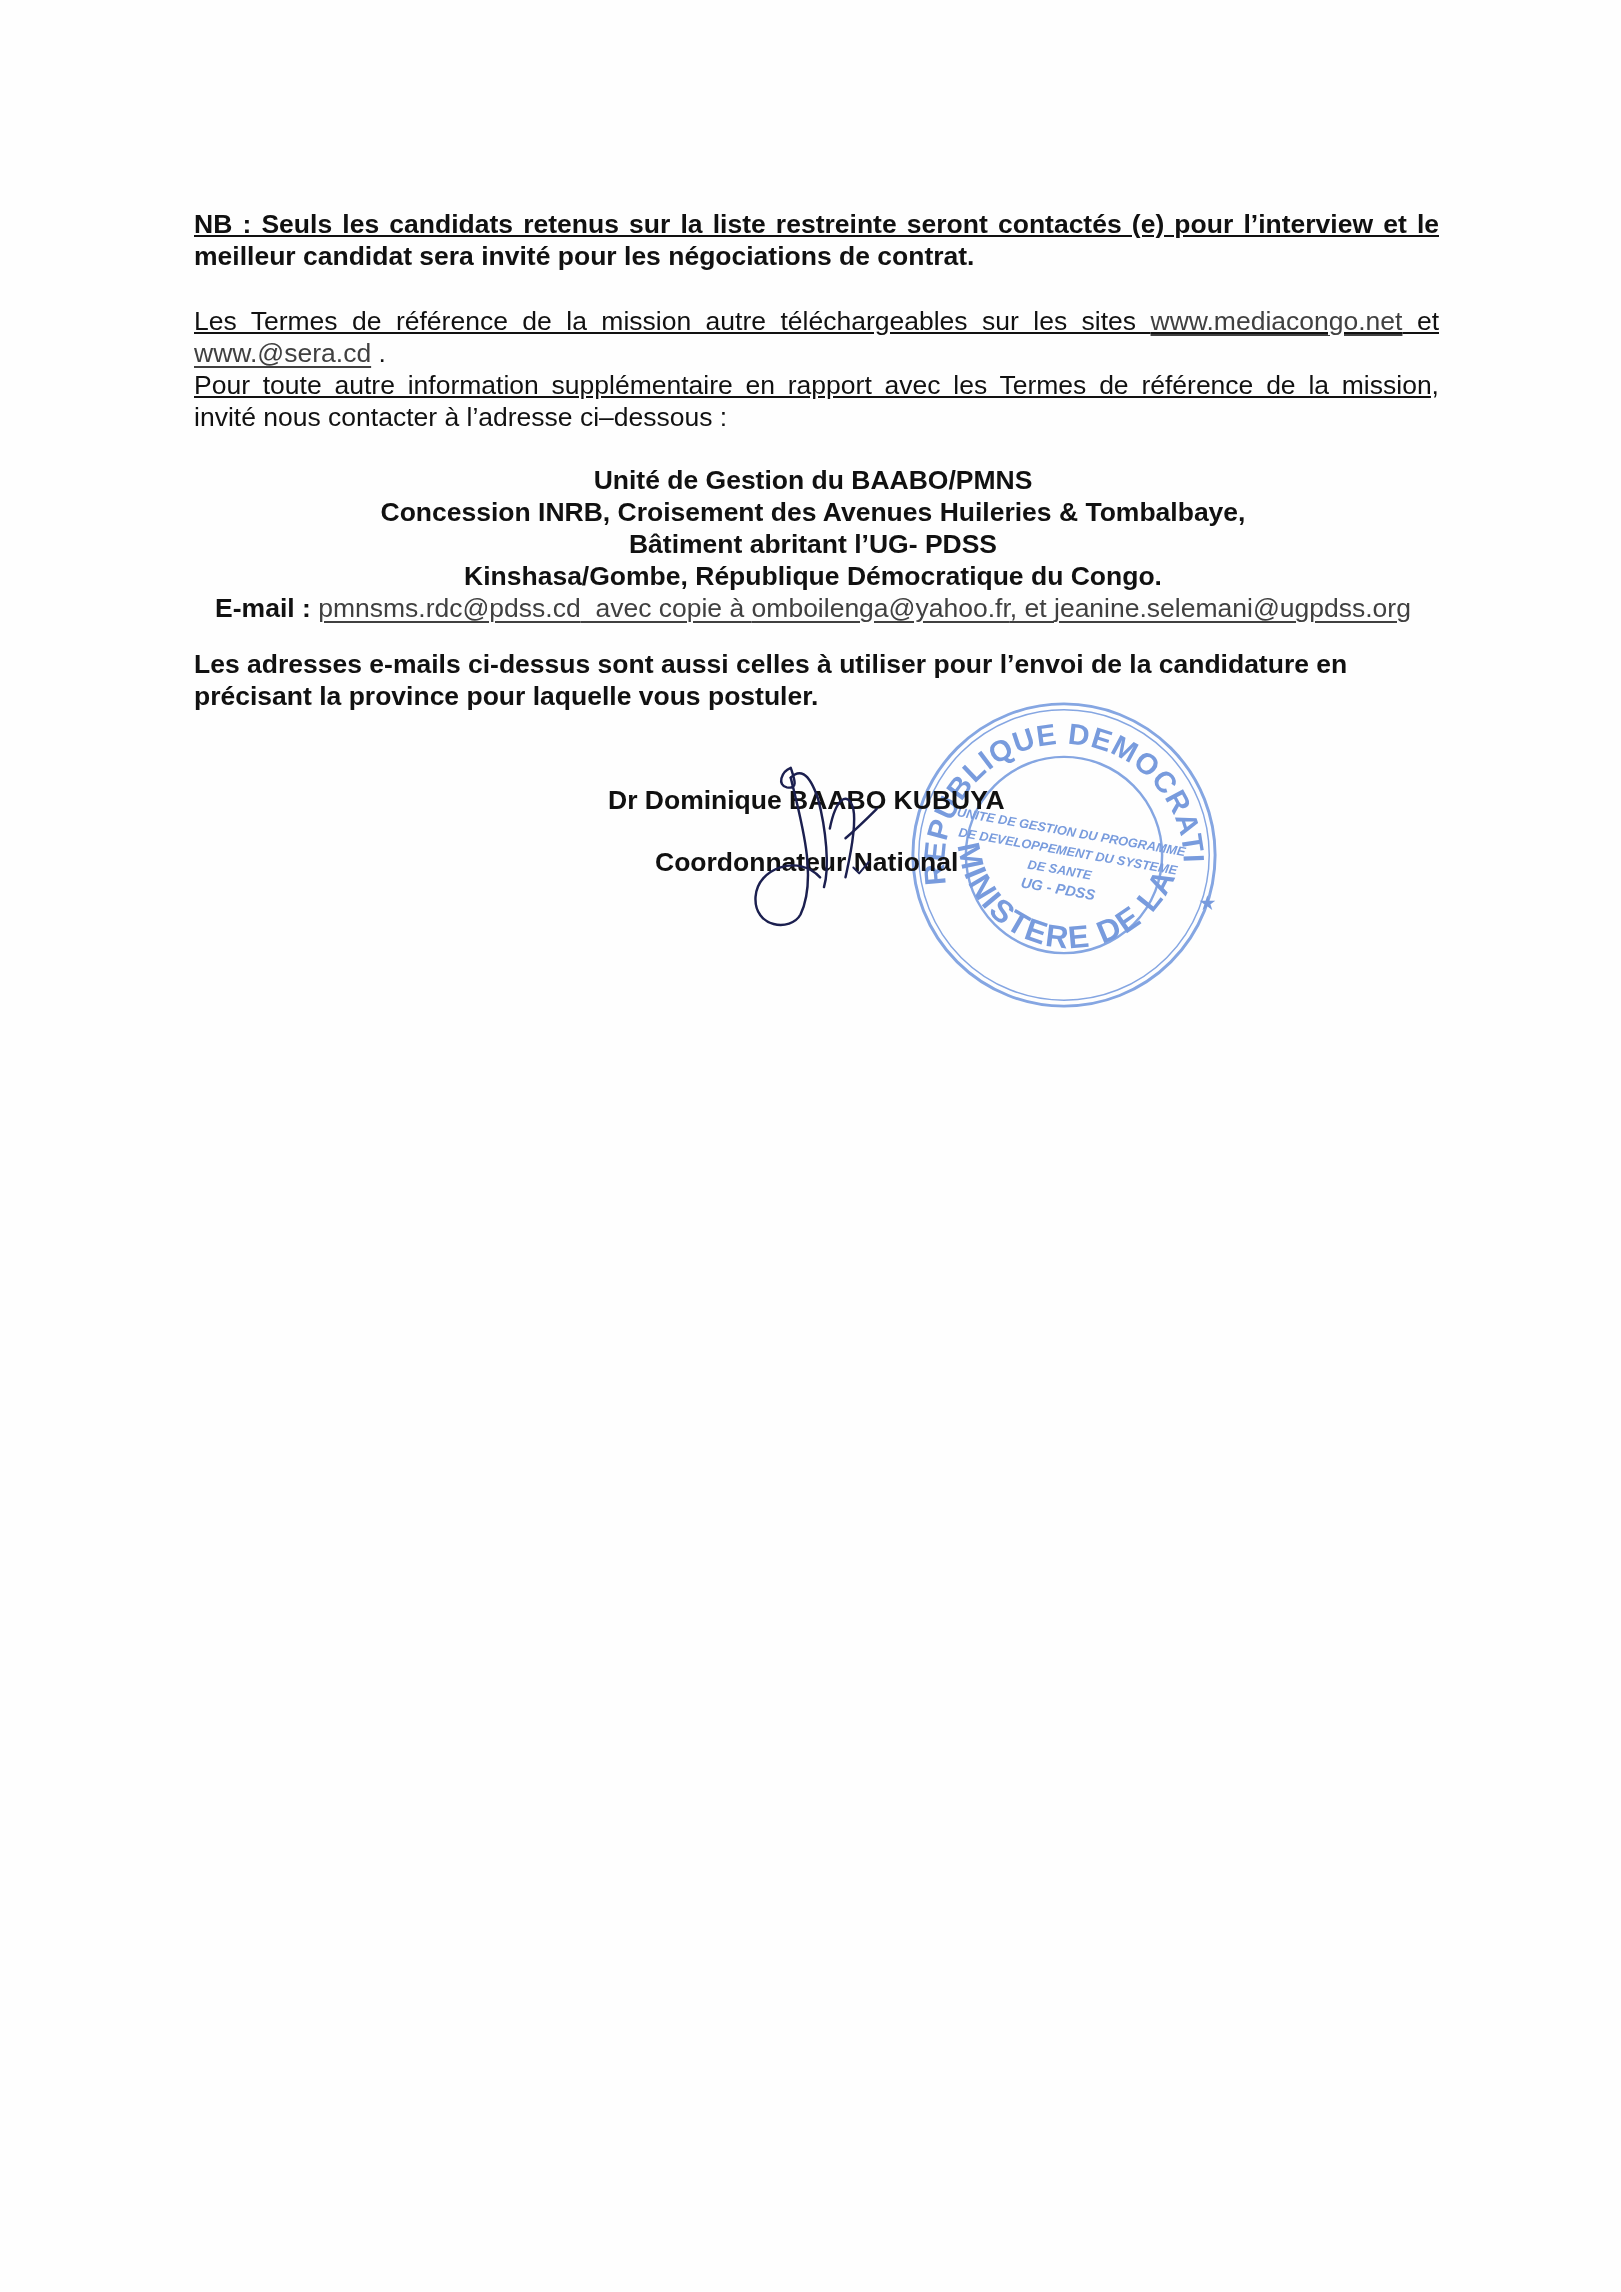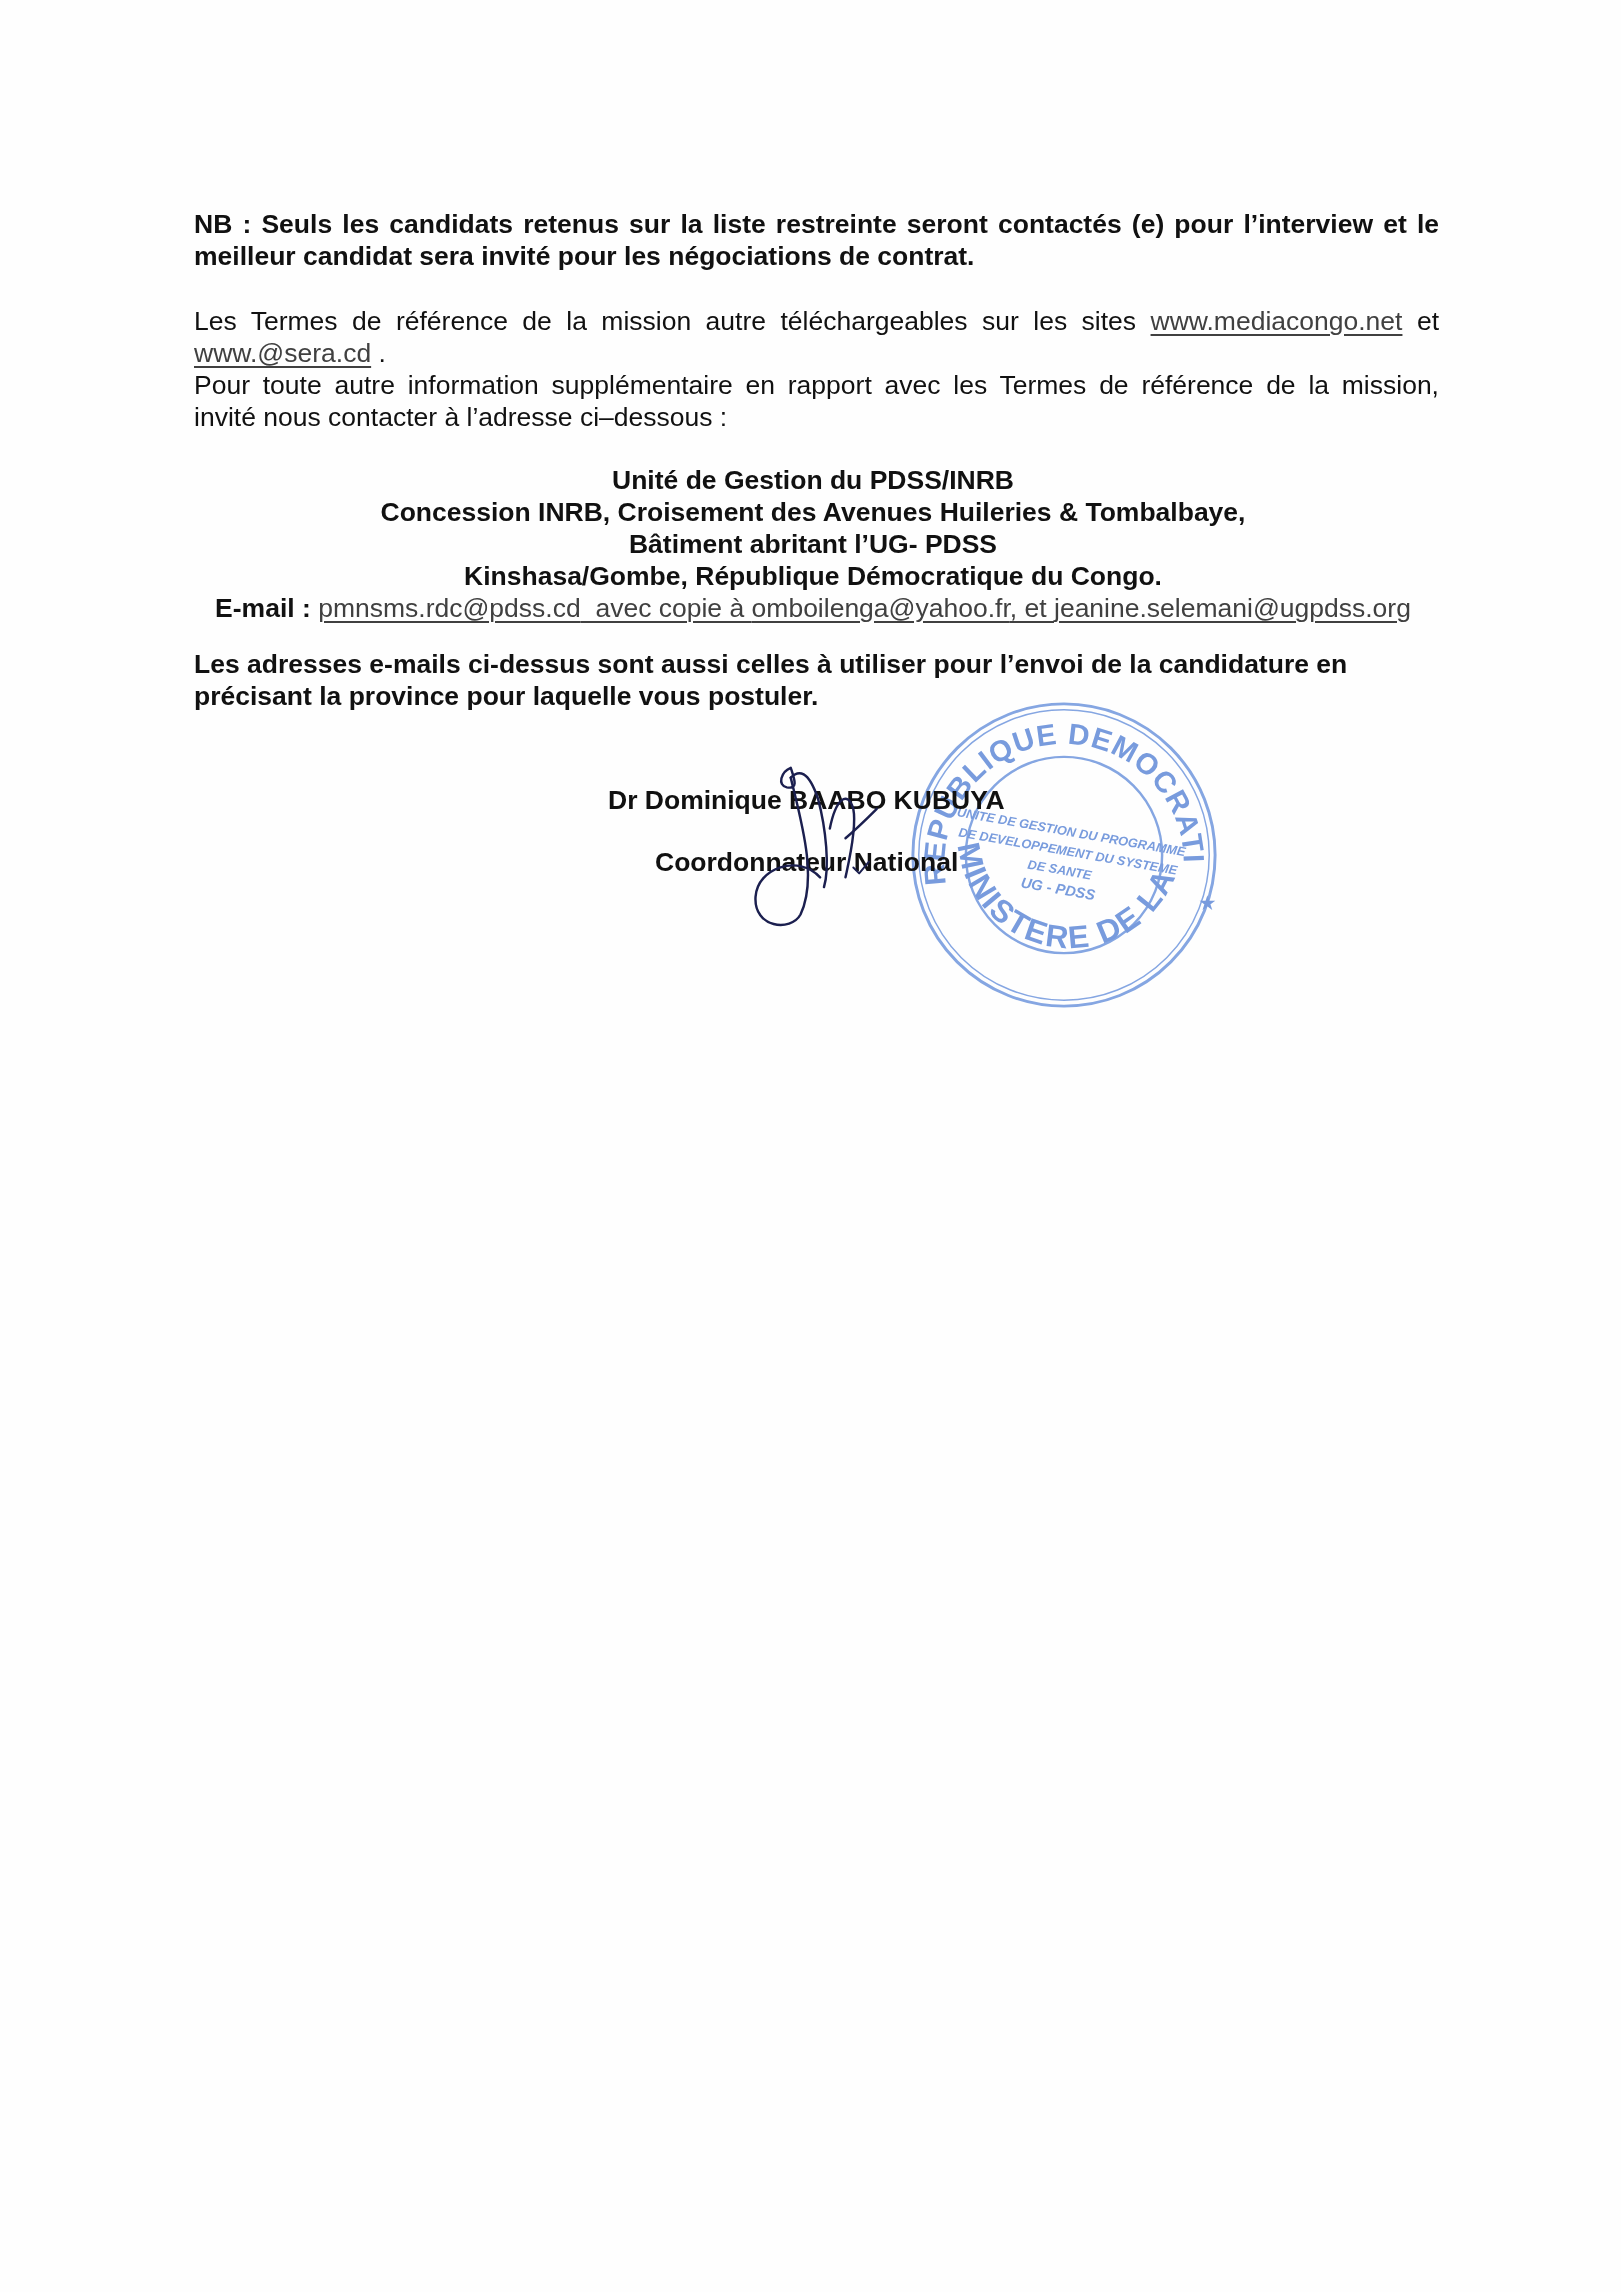--- a/index.html
+++ b/index.html
@@ -9,21 +9,21 @@
       background: #fefefe;
       font-family: "Liberation Sans", sans-serif;
       color: #111111;
     }
     .para {
       position: absolute; left: 194px; width: 1245px;
       font-size: 26.5px; line-height: 32px;
     }
     .bold { font-weight: bold; }
     .line { display: block; white-space: nowrap; }
-    .justline { display: block; text-align: justify; text-align-last: justify; }
+    .justline { display: block; text-align: justify; text-align-last: justify; text-decoration: underline; }
     a.link { color: #404040; text-decoration: underline; text-decoration-thickness: 2px; text-underline-offset: 3.9px; }
     .centered {
       position: absolute; left: 176px; width: 1274px; text-align: center;
       font-size: 26.5px; line-height: 32px; font-weight: bold;
     }
     .email-line { font-weight: bold; }
     .email-line .plain { font-weight: normal; }
     .sig-name {
       position: absolute; left: 608px; top: 785px;
       font-size: 26.5px; font-weight: bold; white-space: nowrap;
@@ -46,21 +46,21 @@
   </div>
 
   <div class="para" style="top:305px;">
     <span class="justline"><span>Les Termes de référence de la mission autre téléchargeables sur les sites </span><a class="link">www.mediacongo.net</a><span> et</span></span>
     <span class="line"><a class="link">www.@sera.cd</a><span> .</span></span>
     <span class="justline">Pour toute autre information supplémentaire en rapport avec les Termes de référence de la mission,</span>
     <span class="line">invité nous contacter à l’adresse ci–dessous :</span>
   </div>
 
   <div class="centered" style="top:464px;">
-    <div>Unité de Gestion du PDSS/INRB</div>
+    <div>Unité de Gestion du BAABO/PMNS</div>
     <div>Concession INRB, Croisement des Avenues Huileries &amp; Tombalbaye,</div>
     <div>Bâtiment abritant l’UG- PDSS</div>
     <div>Kinshasa/Gombe, République Démocratique du Congo.</div>
     <div class="email-line"><span>E-mail : </span><a class="link plain" style="font-weight:normal">pmnsms.rdc@pdss.cd</a><a class="link plain" style="font-weight:normal; white-space:pre">  avec copie à </a><a class="link plain" style="font-weight:normal">omboilenga@yahoo.fr</a><a class="link plain" style="font-weight:normal; white-space:pre">, et </a><a class="link plain" style="font-weight:normal">jeanine.selemani@ugpdss.org</a></div>
   </div>
 
   <div class="para bold" style="top:648px;">
     <span class="line">Les adresses e-mails ci-dessus sont aussi celles à utiliser pour l’envoi de la candidature en</span>
     <span class="line">précisant la province pour laquelle vous postuler.</span>
   </div>

